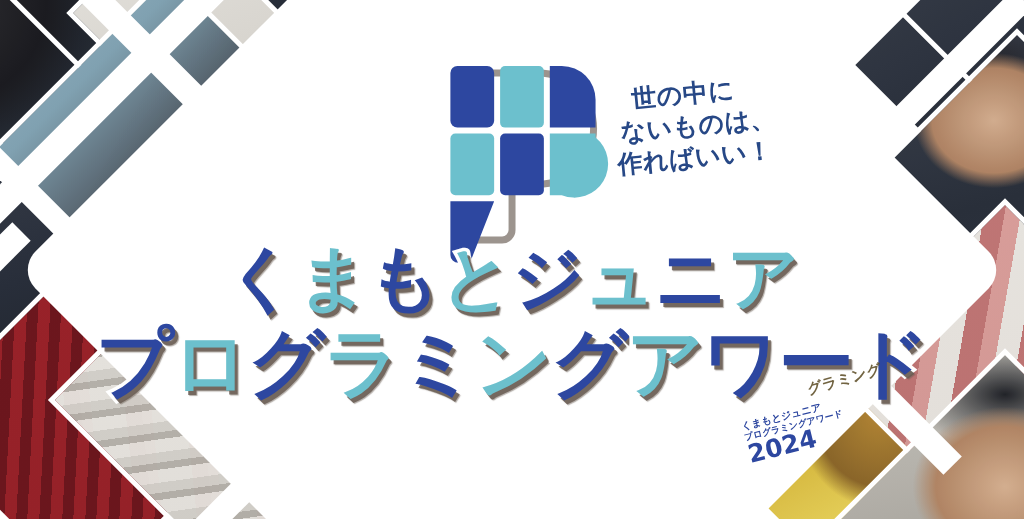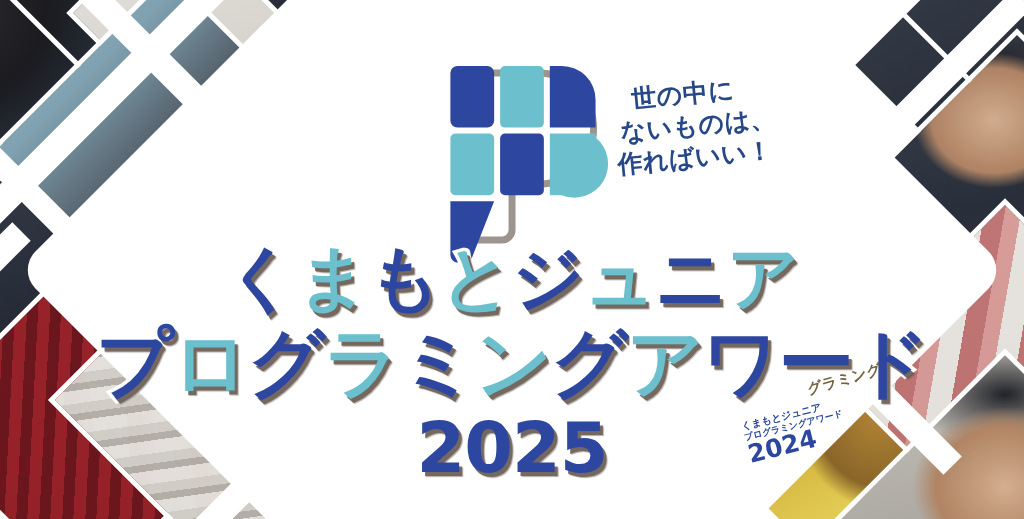--- a/index.html
+++ b/index.html
@@ -384,21 +384,20 @@
       <rect x="60" y="74" width="44" height="62" rx="5" fill="#2d47a0"></rect>
       <path d="M110 74 h46 v4 a34 34 0 0 1 -34 58 h-12 z" fill="#6cc0cd"></path>
 
       <path d="M10 142 h44 l-22 56 a9 9 0 0 1 -9 6 h-5 a8 8 0 0 1 -8 -8 z" fill="#2d47a0"></path>
     </svg>
   </div>
 
   <div class="titles">
     <div class="tline tline1" id="line1"><span>く</span><span class="t">ま</span><span>も</span><span class="t">と</span><span>ジ</span><span class="t">ュ</span><span>ニ</span><span class="t">ア</span></div>
     <div class="tline tline2" id="line2"><span>プ</span><span class="t">ロ</span><span>グ</span><span class="t">ラ</span><span>ミ</span><span class="t">ン</span><span>グ</span><span class="t">ア</span><span>ワ</span><span>ー</span><span>ド</span></div>
-    <div class="tline tline3" id="line3"><span>2</span><span>0</span><span>2</span><span>5</span></div>
   </div>
 
   <div class="robotlabel">グラミング</div>
   <div class="badge2024">
     <span class="b1">くまもとジュニア</span>
     <span class="b2">プログラミングアワード</span>
     <span class="b3">2024</span>
   </div>
 
 </div>

